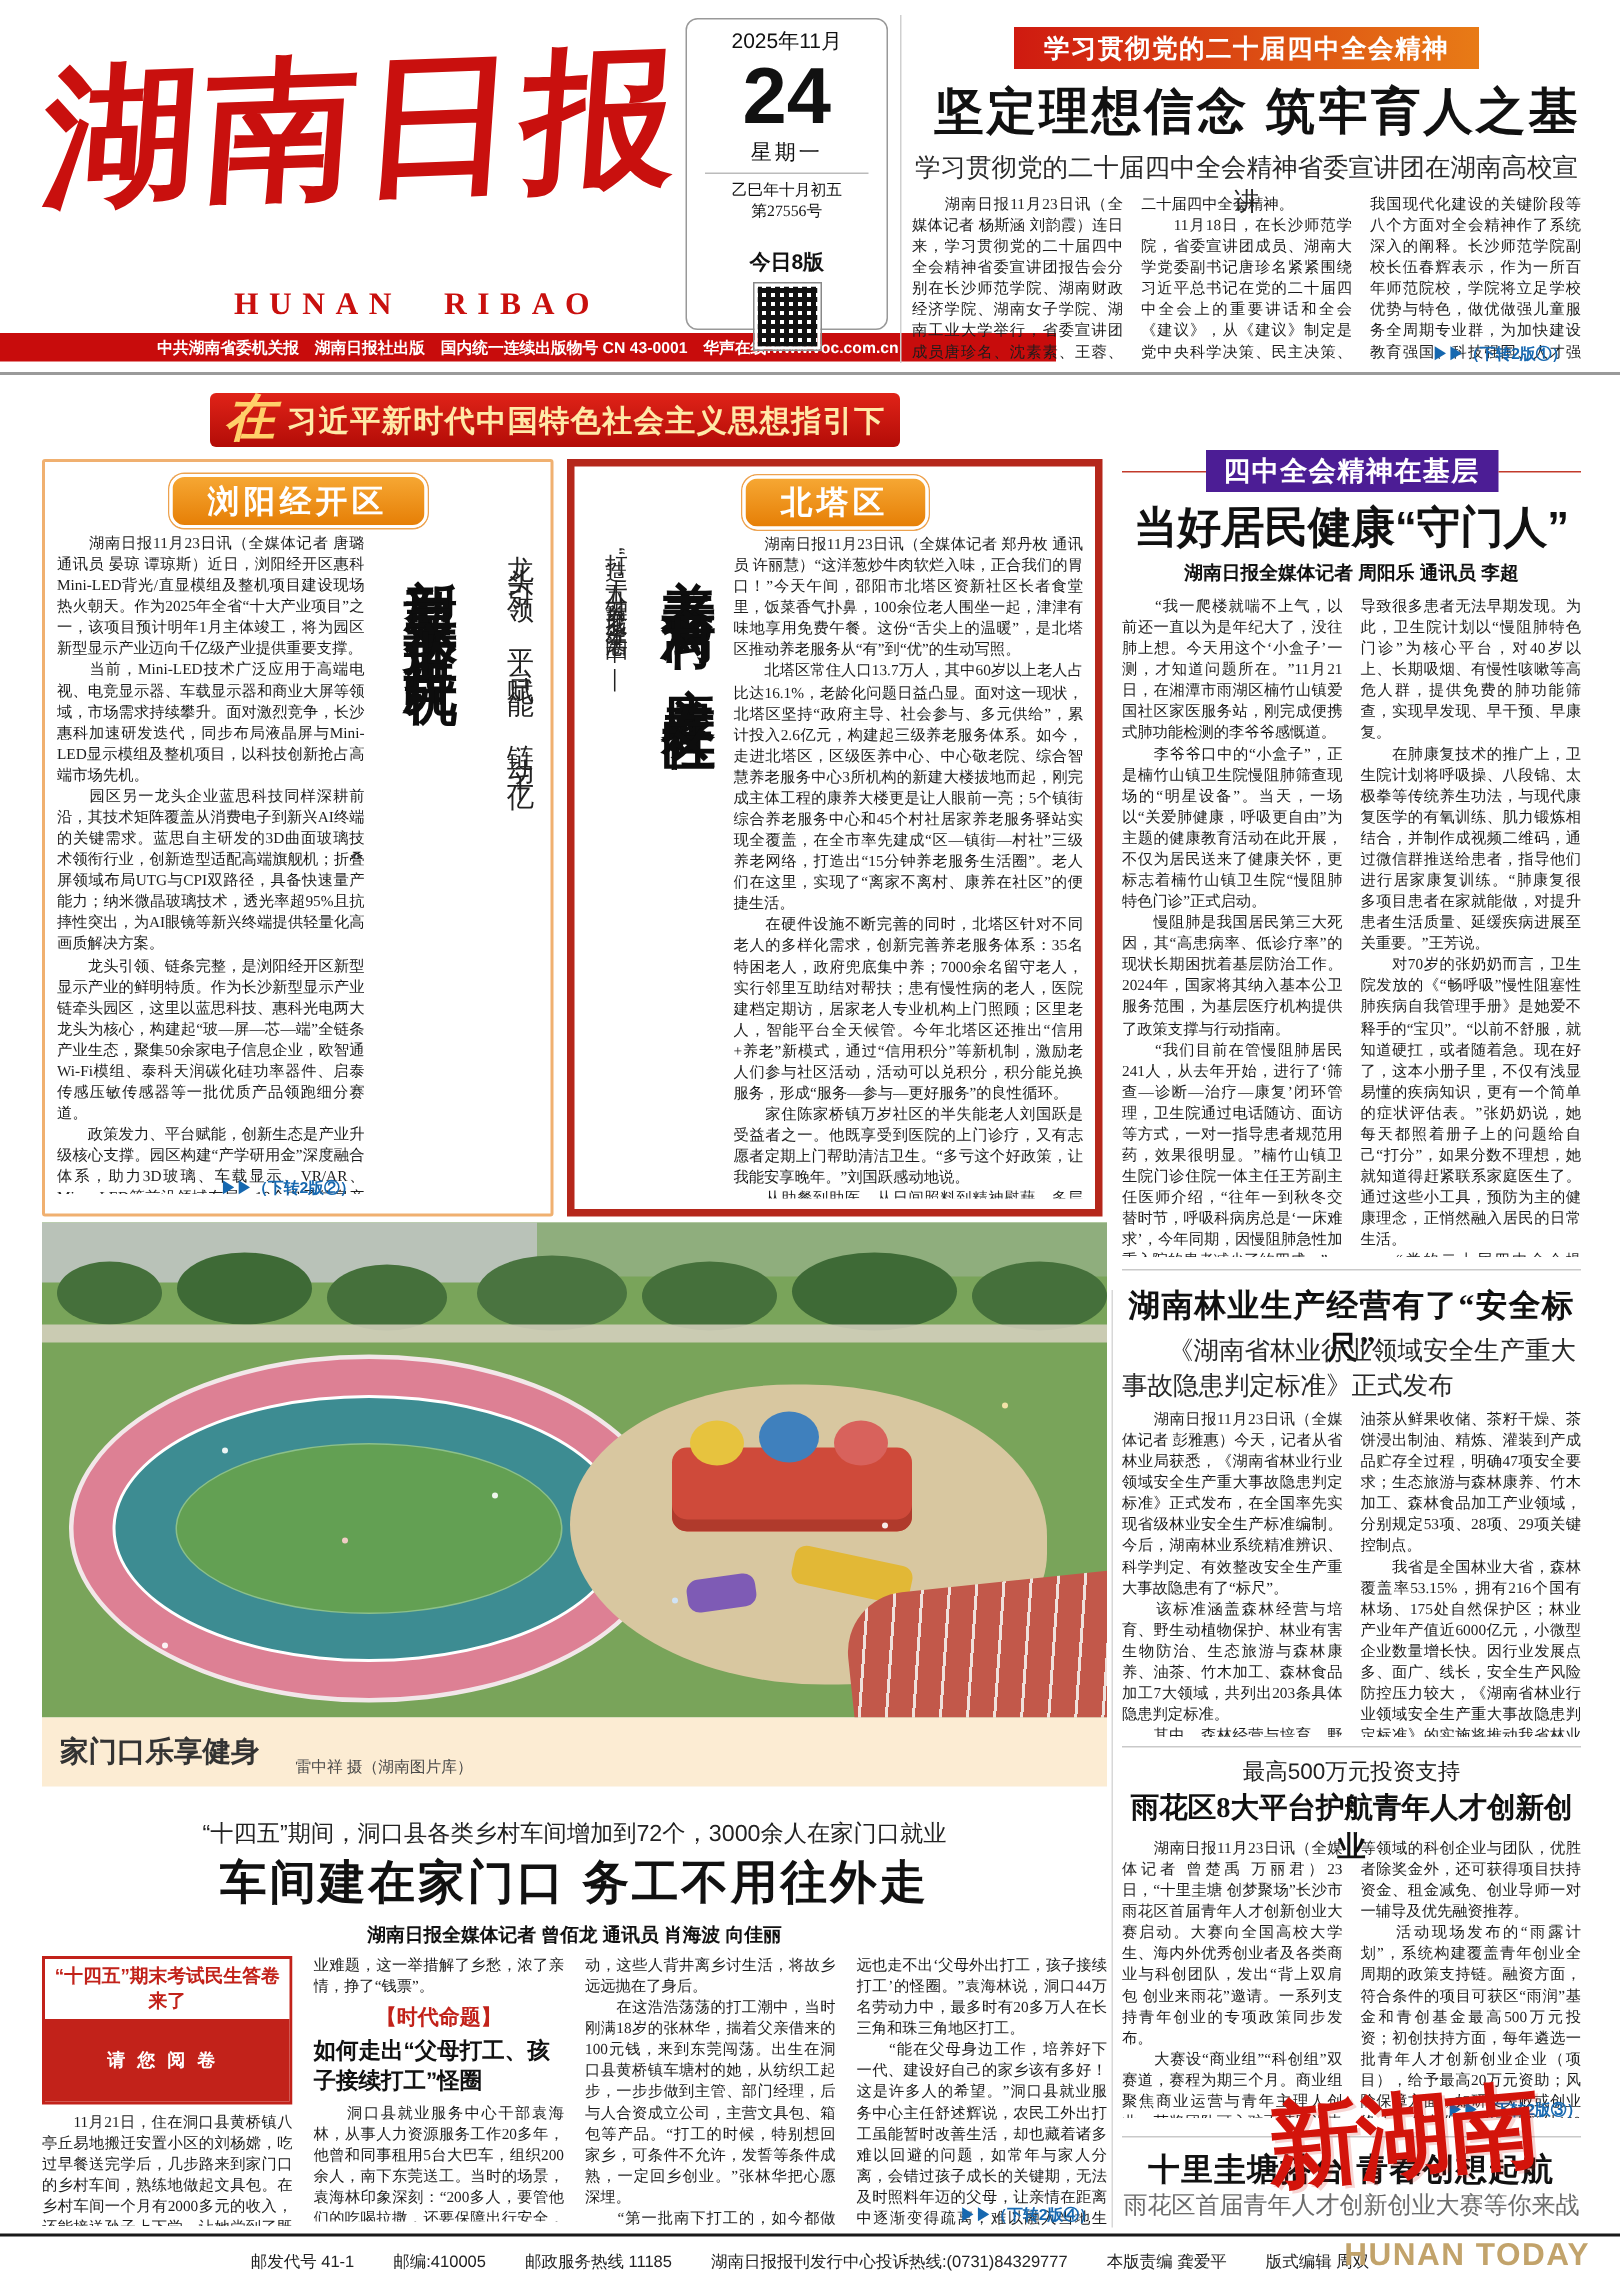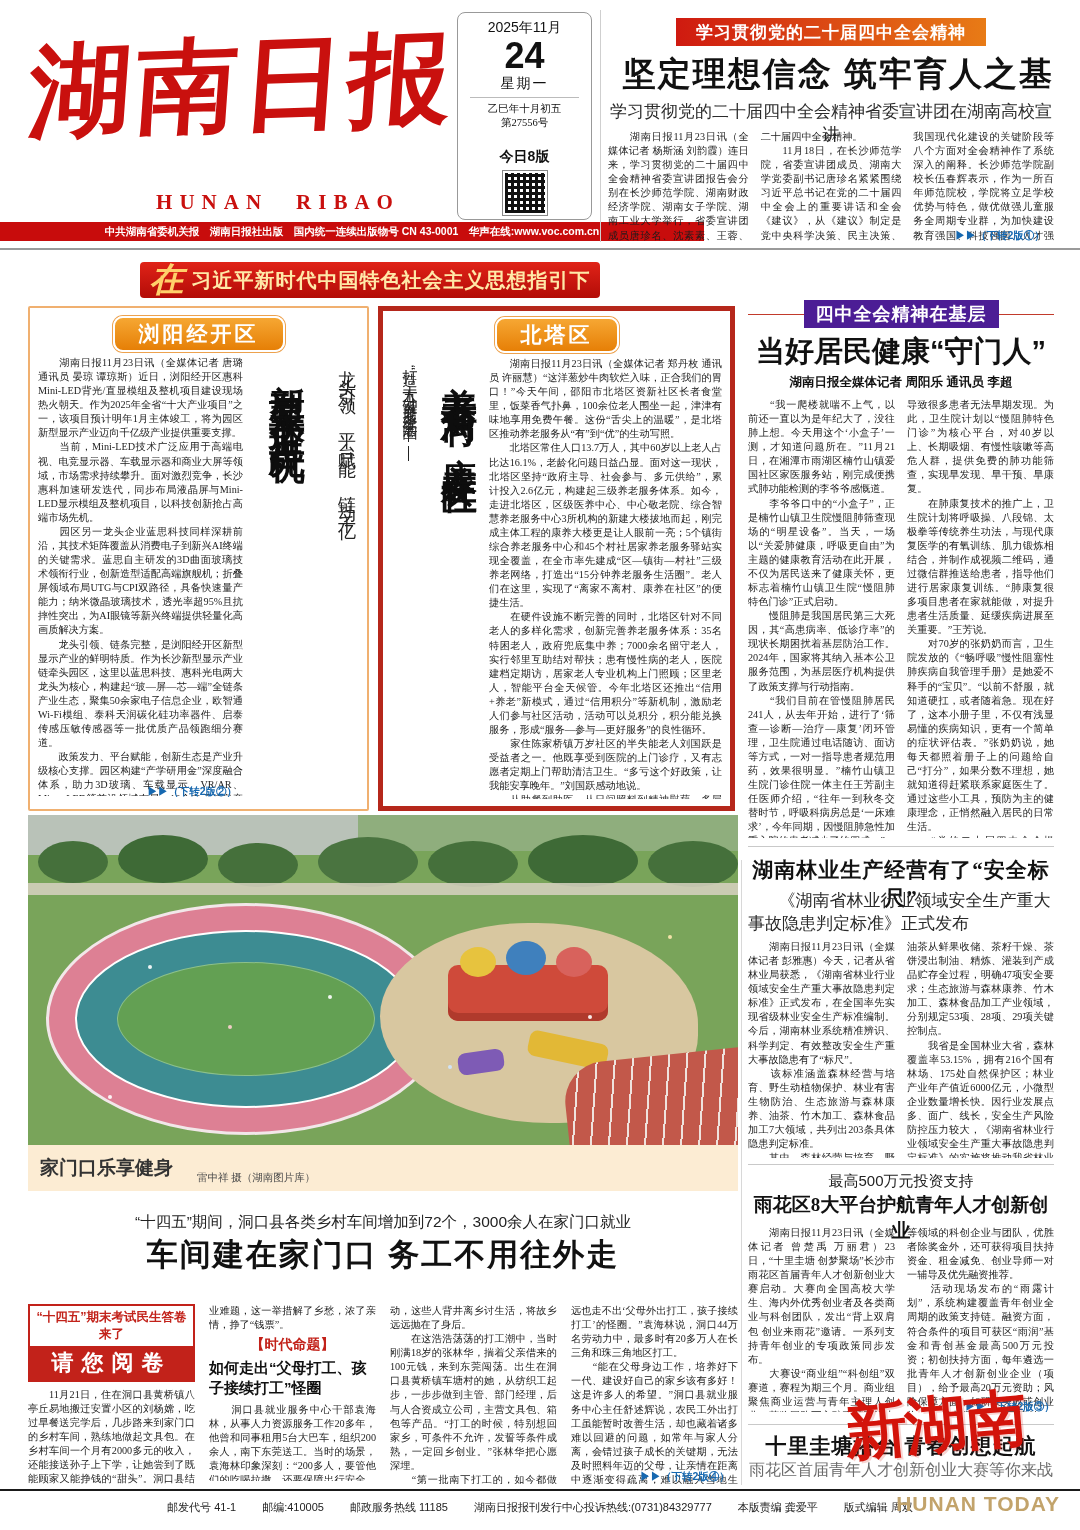--- a/index.html
+++ b/index.html
@@ -34,21 +34,21 @@
     <div class="masthead">湖南日报</div>
   </div>
   <div class="abs" style="left:128px;top:188px;width:300px;text-align:center;color:#c9100e;font-weight:bold;
               font-size:21px;letter-spacing:7px">HUNAN　RIBAO</div>
   <div class="abs hei" style="left:0;top:222px;width:704px;height:19px;background:#c80c0c;color:#fff;
               font-size:10.5px;font-weight:bold;display:flex;align-items:center;justify-content:center;white-space:nowrap">中共湖南省委机关报　湖南日报社出版　国内统一连续出版物号 CN 43-0001　华声在线:www.voc.com.cn</div>
 
   <div class="abs" style="left:457px;top:12px;width:135px;height:208px;border:1px solid #999;border-radius:8px;
               text-align:center;padding-top:6px;background:#fff">
     <div class="hei" style="font-size:14px">2025年11月</div>
-    <div class="hei" style="font-size:36px;font-weight:bold;line-height:1.05">24</div>
+    <div class="hei" style="font-size:53px;font-weight:bold;line-height:1.05">24</div>
     <div class="hei" style="font-size:14px;letter-spacing:2px;border-bottom:1px solid #bbb;padding-bottom:4px;margin:0 12px 4px">星期一</div>
     <div style="font-size:10.5px">乙巳年十月初五</div>
     <div style="font-size:10.5px">第27556号</div>
     <div class="hei" style="font-size:14px;font-weight:bold;margin-top:18px">今日8版</div>
     <div class="qr" style="margin:5px auto 0"></div>
   </div>
 
   <div class="abs divider" style="left:0;top:248px;width:1080px;height:2px;background:#9a9a9a"></div>
   <div class="abs" style="left:600px;top:10px;width:1px;height:232px;background:#cfcfcf"></div>
 
@@ -193,27 +193,28 @@
     <div class="dot" style="left:80px;top:280px"></div>
   </div>
 
   <div class="abs" style="left:28px;top:1145px;width:710px;height:46px;background:#fcecd3;display:flex;align-items:center;padding:0 12px">
     <div class="hei" style="font-size:19px;font-weight:bold;color:#333;white-space:nowrap;margin-right:14px">家门口乐享健身</div>
     <div style="font-size:10.5px;color:#4a4a4a;white-space:nowrap;margin-left:10px;align-self:flex-end;padding-bottom:6px">雷中祥 摄（湖南图片库）</div>
   </div>
 
   <div class="abs hei" style="left:28px;top:1212px;width:710px;text-align:center;font-size:15.5px;color:#222">“十四五”期间，洞口县各类乡村车间增加到72个，3000余人在家门口就业</div>
   <div class="abs hei" style="left:28px;top:1234px;width:710px;text-align:center;font-size:31px;font-weight:bold;letter-spacing:2px">车间建在家门口  务工不用往外走</div>
+  <div class="abs hei" style="left:28px;top:1282px;width:710px;text-align:center;font-size:12.5px;font-weight:bold">湖南日报全媒体记者 曾佰龙 通讯员 肖海波 向佳丽</div>
 
   <div class="abs" style="left:28px;top:1304px;width:710px;height:180px;display:flex;gap:14px">
     <div style="flex:1;overflow:hidden">
       <div style="border:2px solid #c2221a;margin-bottom:6px">
         <div class="hei" style="color:#c2221a;font-weight:bold;font-size:12.5px;text-align:center;padding:3px 2px">“十四五”期末考试民生答卷来了</div>
-        <div class="hei" style="background:#c2221a;color:#fff;font-weight:bold;font-size:22px;text-align:center;
-                    letter-spacing:8px;padding:2px 0">请您阅卷</div>
+        <div class="hei" style="background:#c2221a;color:#fff;font-weight:bold;font-size:12px;text-align:center;
+                    letter-spacing:8px;padding:19px 0">请您阅卷</div>
       </div>
       <div class="bt" style="height:112px">　　11月21日，住在洞口县黄桥镇八亭丘易地搬迁安置小区的刘杨嫦，吃过早餐送完学后，几步路来到家门口的乡村车间，熟练地做起文具包。在乡村车间一个月有2000多元的收入，还能接送孙子上下学，让她尝到了既能顾家又能挣钱的“甜头”。洞口县结合脱贫户多、农村留守妇女多、有意返乡创业人员多的特点，引进劳动密集型企业办乡村车间，解决返乡务工人员和特殊群体的就</div>
     </div>
     <div style="flex:1;overflow:hidden">
       <div class="bt">业难题，这一举措解了乡愁，浓了亲情，挣了“钱票”。</div>
       <div class="hei" style="color:#c2221a;font-weight:bold;font-size:14px;text-align:center;margin:4px 0">【时代命题】</div>
       <div class="hei" style="font-weight:bold;font-size:15px;line-height:1.35;margin-bottom:4px">如何走出“父母打工、孩子接续打工”怪圈</div>
       <div class="bt" style="height:78px">　　洞口县就业服务中心干部袁海林，从事人力资源服务工作20多年，他曾和同事租用5台大巴车，组织200余人，南下东莞送工。当时的场景，袁海林印象深刻：“200多人，要管他们的吃喝拉撒，还要保障出行安全，一路上没睡过安稳觉。”后来，当地政府又组织多次送工行</div>
     </div>
     <div class="bt" style="flex:1">动，这些人背井离乡讨生活，将故乡远远抛在了身后。

